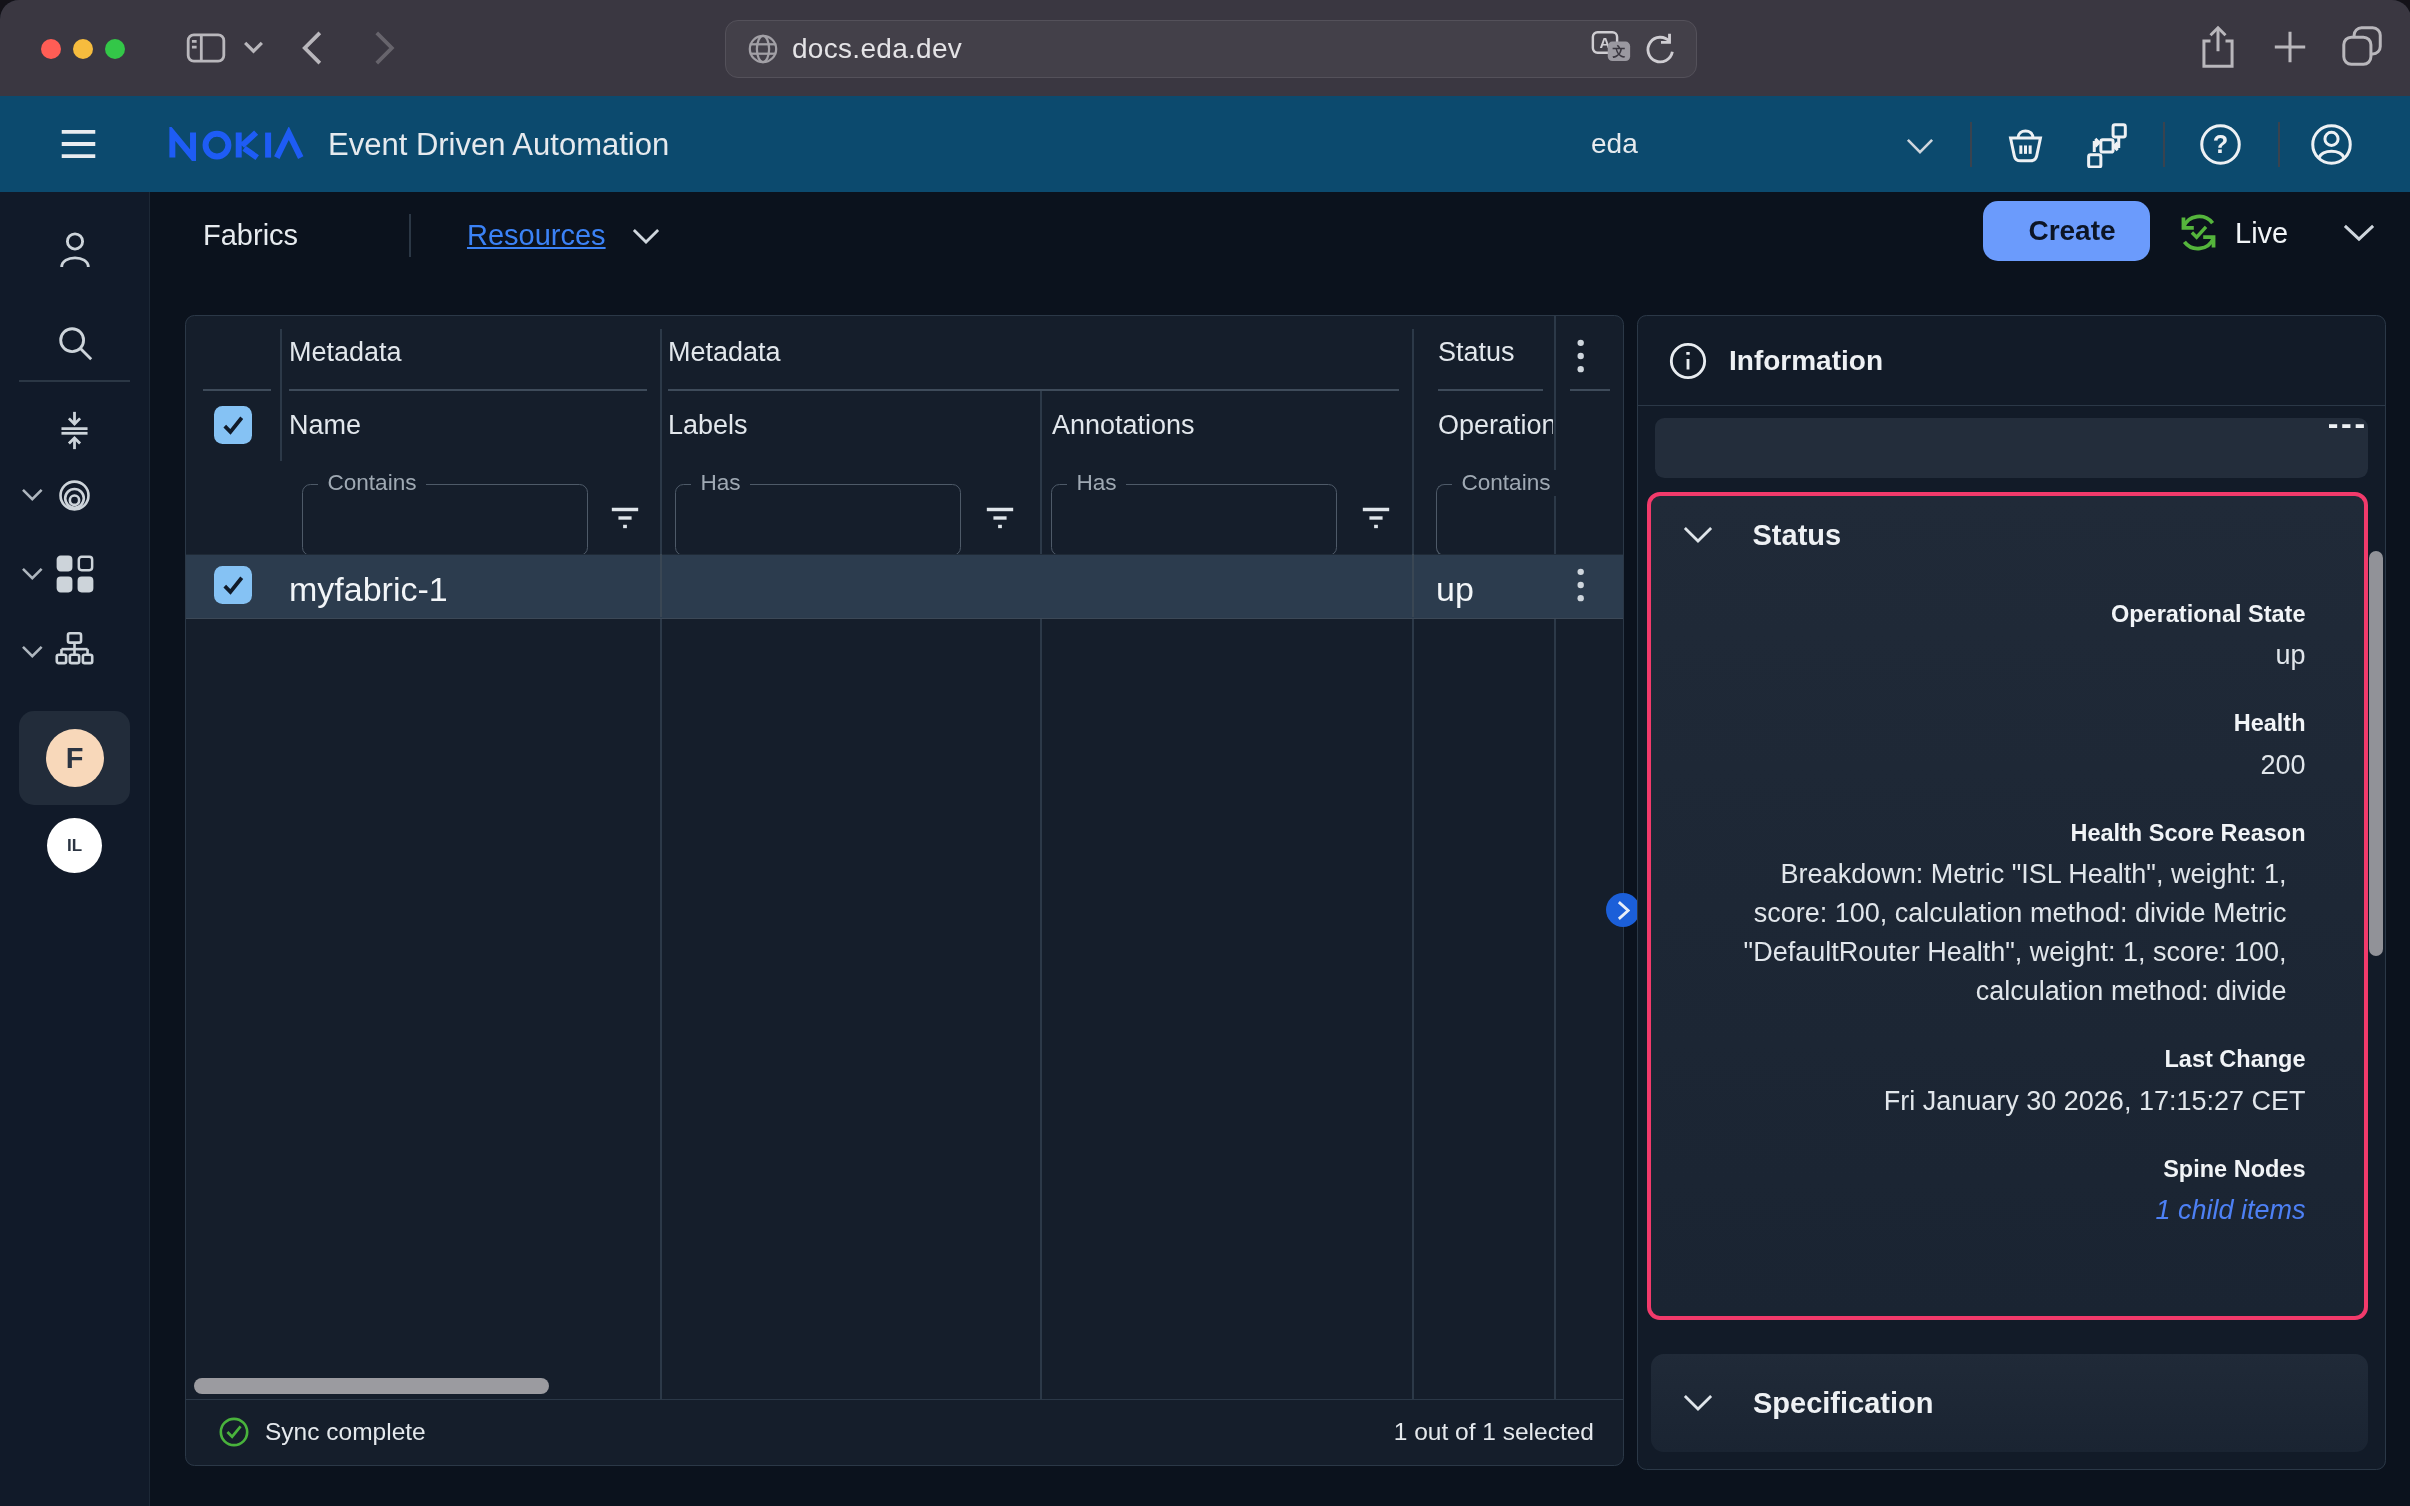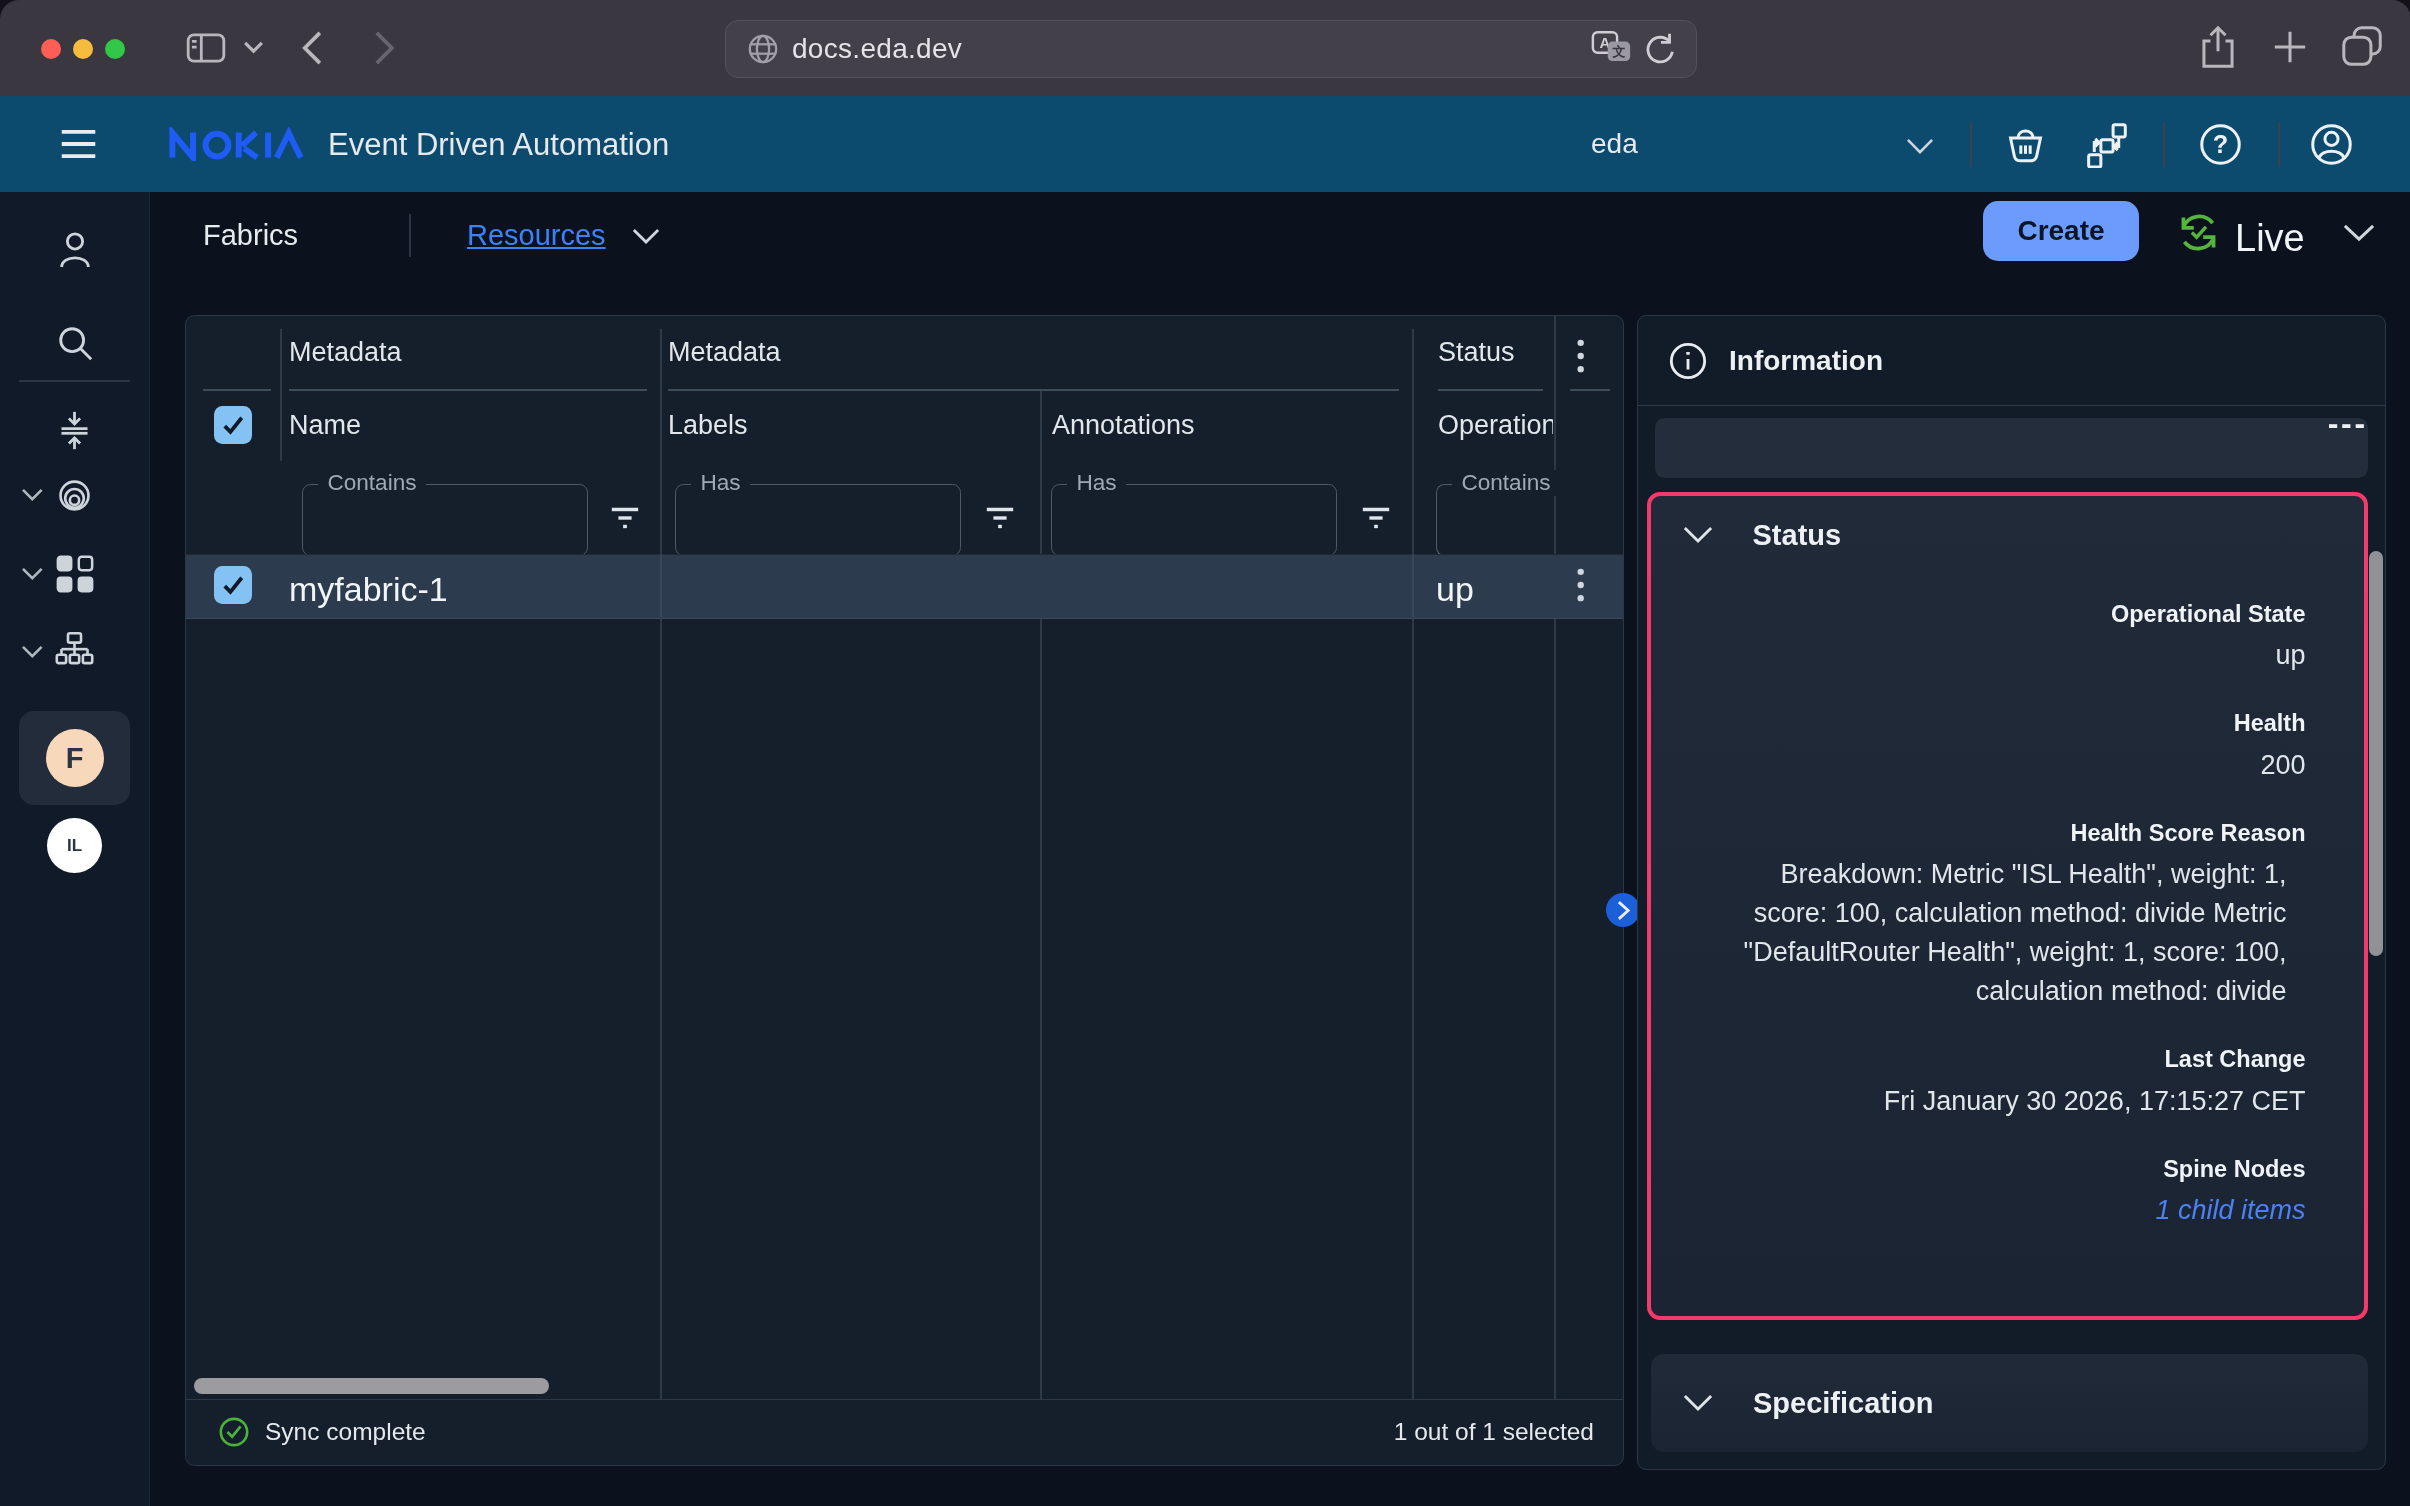--- a/index.html
+++ b/index.html
@@ -300,33 +300,33 @@
     <div class="toolbar">
       <span class="crumb" style="margin-left:54px;">Fabrics</span>
       <div class="tbsep" style="margin-left:111px;"></div>
       <span class="crumb" style="margin-left:56px;color:#3b82f6;text-decoration:underline;">Resources</span>
       <span style="margin-left:26px;color:#cfd6dd;">
         <svg width="28" height="16" viewBox="0 0 30 17" fill="none" stroke="currentColor" stroke-width="3">
               <polyline points="2,2 15,15 28,2"></polyline>
             </svg>
       </span>
     </div>
-    <div class="createbtn" style="left:1983px;top:9.4px;">
+    <div class="createbtn" style="left:1983px;top:9.4px;padding-left:11px;">
       <span>Create</span>
     </div>
     <div style="position:absolute;left:2175px;top:17px;color:#55b53c;">
       <svg width="47" height="47" viewBox="0 0 50 50" fill="none" stroke="currentColor" stroke-width="4">
         <path d="M40,15 A18,18 0 0 0 9,19"></path>
             <polyline points="9,9 9,20 20,20"></polyline>
         <path d="M10,35 A18,18 0 0 0 41,31"></path>
             <polyline points="41,41 41,30 30,30"></polyline>
         <polyline points="18,25 23,30 33,19" stroke-width="3.6"></polyline>
       </svg>
     </div>
-    <span style="position:absolute;left:2235px;top:24.5px;font-size:38px;color:#f2f5f8;">Live</span>
+    <span style="position:absolute;left:2235px;top:24.5px;font-size:29px;color:#f2f5f8;">Live</span>
     <div style="position:absolute;left:2343px;top:32px;color:#cfd6dd;">
       <svg width="32" height="18" viewBox="0 0 34 19" fill="none" stroke="currentColor" stroke-width="3.2">
             <polyline points="2,2 17,16 32,2"></polyline>
           </svg>
     </div>
 
     <div class="card" style="left:185px;top:123px;width:1437px;height:1149px;">
 
       <div class="vline" style="left:94px;top:13px;height:132px;"></div>
       <div class="vline" style="left:474px;top:13px;height:1070px;"></div>

